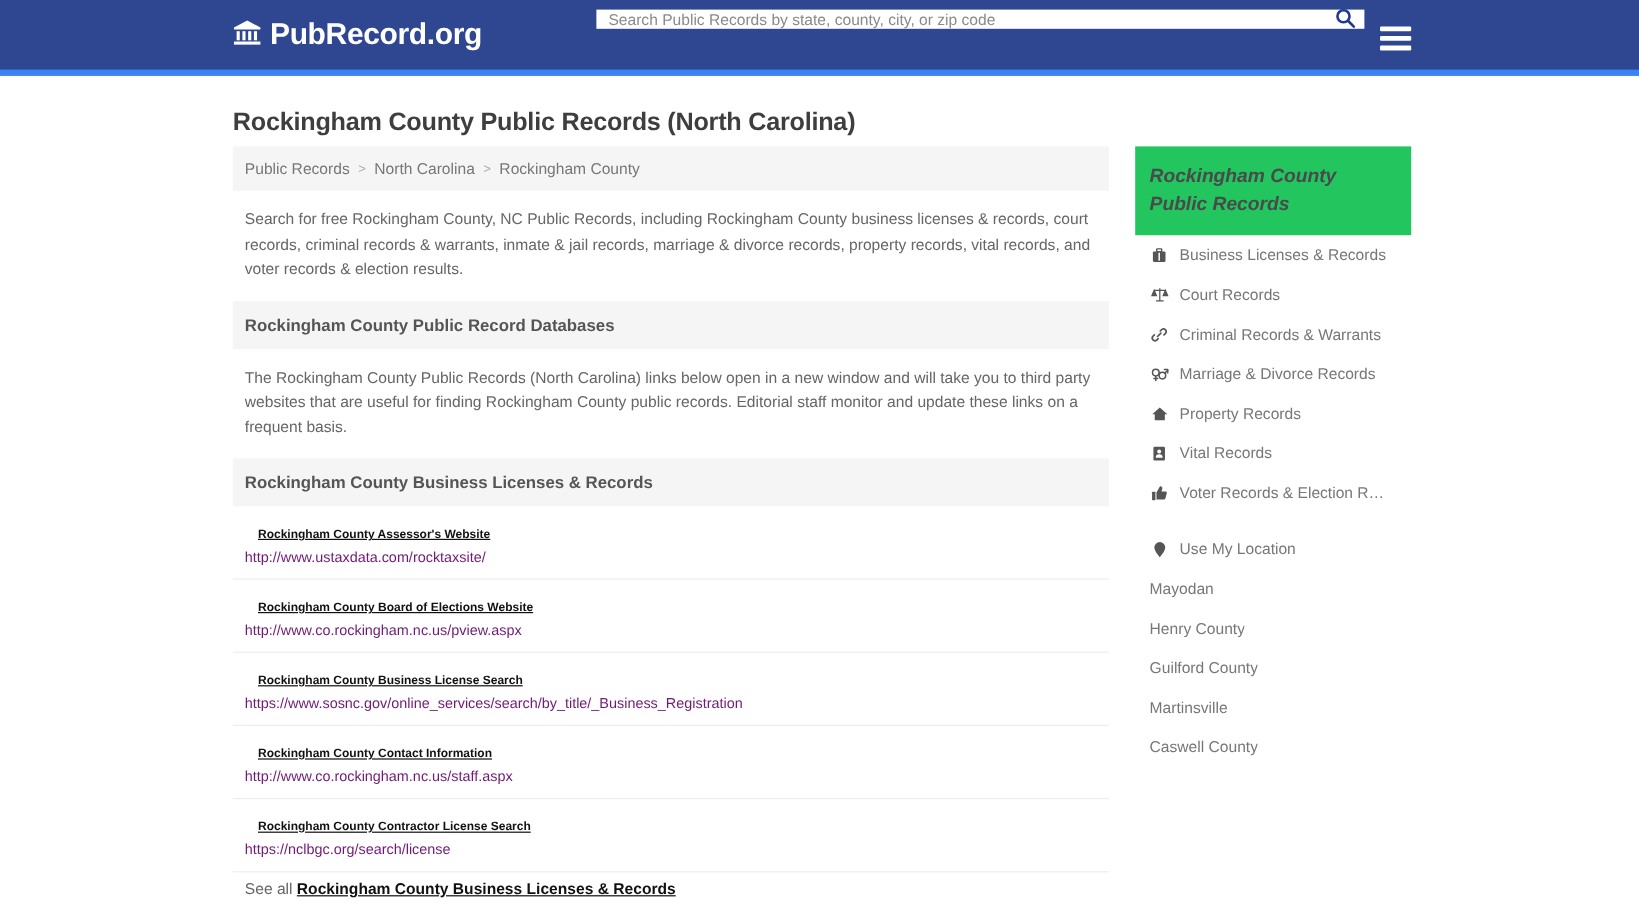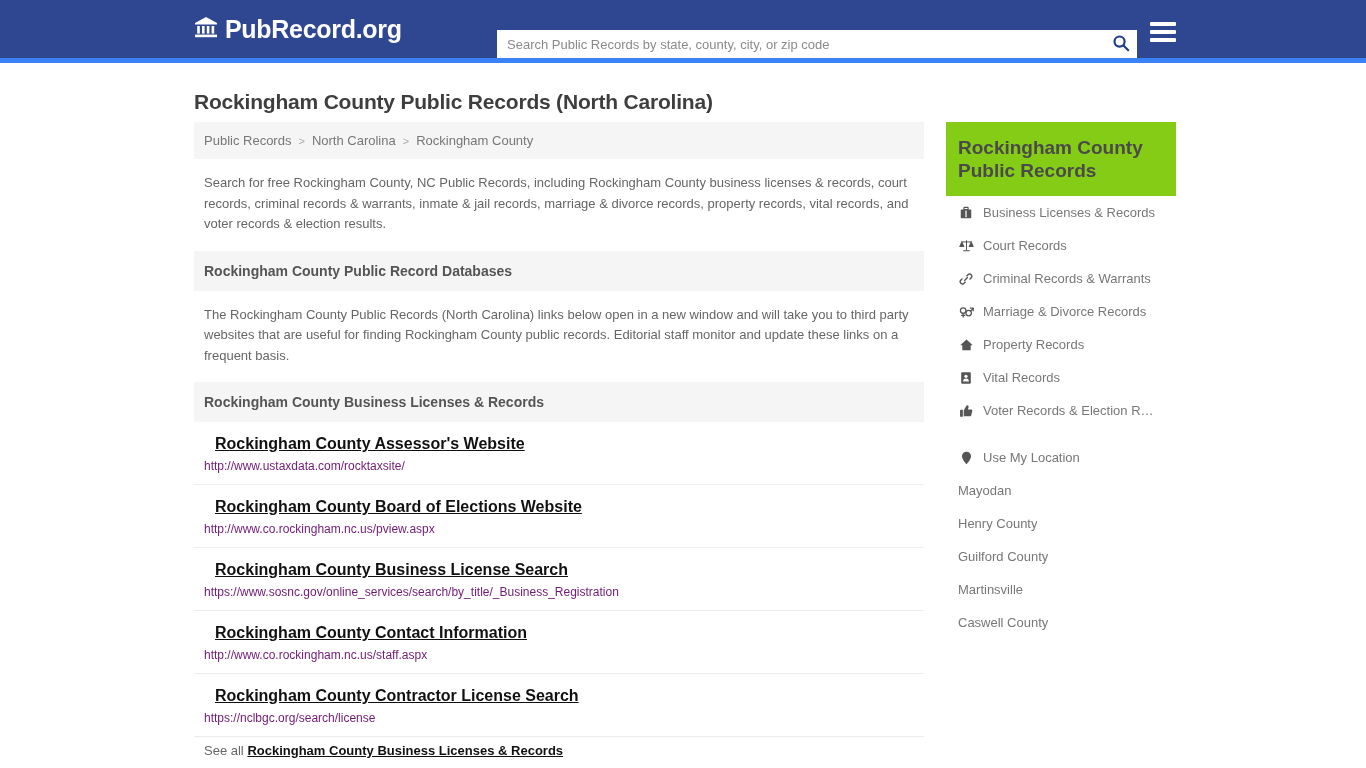--- a/index.html
+++ b/index.html
@@ -31,23 +31,23 @@
   .brand-text {
     color: #ffffff;
     font-size: 25px;
     font-weight: bold;
     letter-spacing: -0.3px;
     white-space: nowrap;
   }
   .search-wrap {
     position: absolute;
     left: 497px;
-    top: 30px;
+    top: 8px;
     width: 640px;
-    height: 28px;
+    height: 16px;
     background: #ffffff;
     display: flex;
     align-items: flex-end;
   }
   .search-input {
     flex: 1;
     height: 100%;
     border: none;
     outline: none;
     padding: 0 10px;
@@ -121,21 +121,21 @@
   }
 
   
   .link-row {
     padding: 13px 10px 11px 10px;
     border-bottom: 1px solid #ededed;
   }
   .link-row:last-of-type { border-bottom: none; }
   .rec-link {
     display: inline-block;
-    font-size: 16px;
+    font-size: 10px;
     font-weight: bold;
     color: #111111;
     text-decoration: underline;
     margin-bottom: 6px;
     padding-left: 11px;
   }
   .rec-url {
     display: block;
     font-size: 12px;
     color: #701a75;
@@ -147,26 +147,27 @@
   }
   .see-all a {
     color: #111111;
     font-weight: bold;
     text-decoration: underline;
   }
 
   
   .side-box { margin-bottom: 14px; }
   .side-head {
-    background: #84cc16;
+    background: #22c55e;
     padding: 14px 12px;
-    font-size: 19px;
+    font-size: 16px;
     font-weight: bold;
     color: #4a4a4a;
     line-height: 23px;
+    font-style: italic;
   }
   .side-item {
     display: flex;
     align-items: center;
     gap: 9px;
     padding: 9px 12px;
     font-size: 13px;
     color: #777777;
     text-decoration: none;
     white-space: nowrap;

